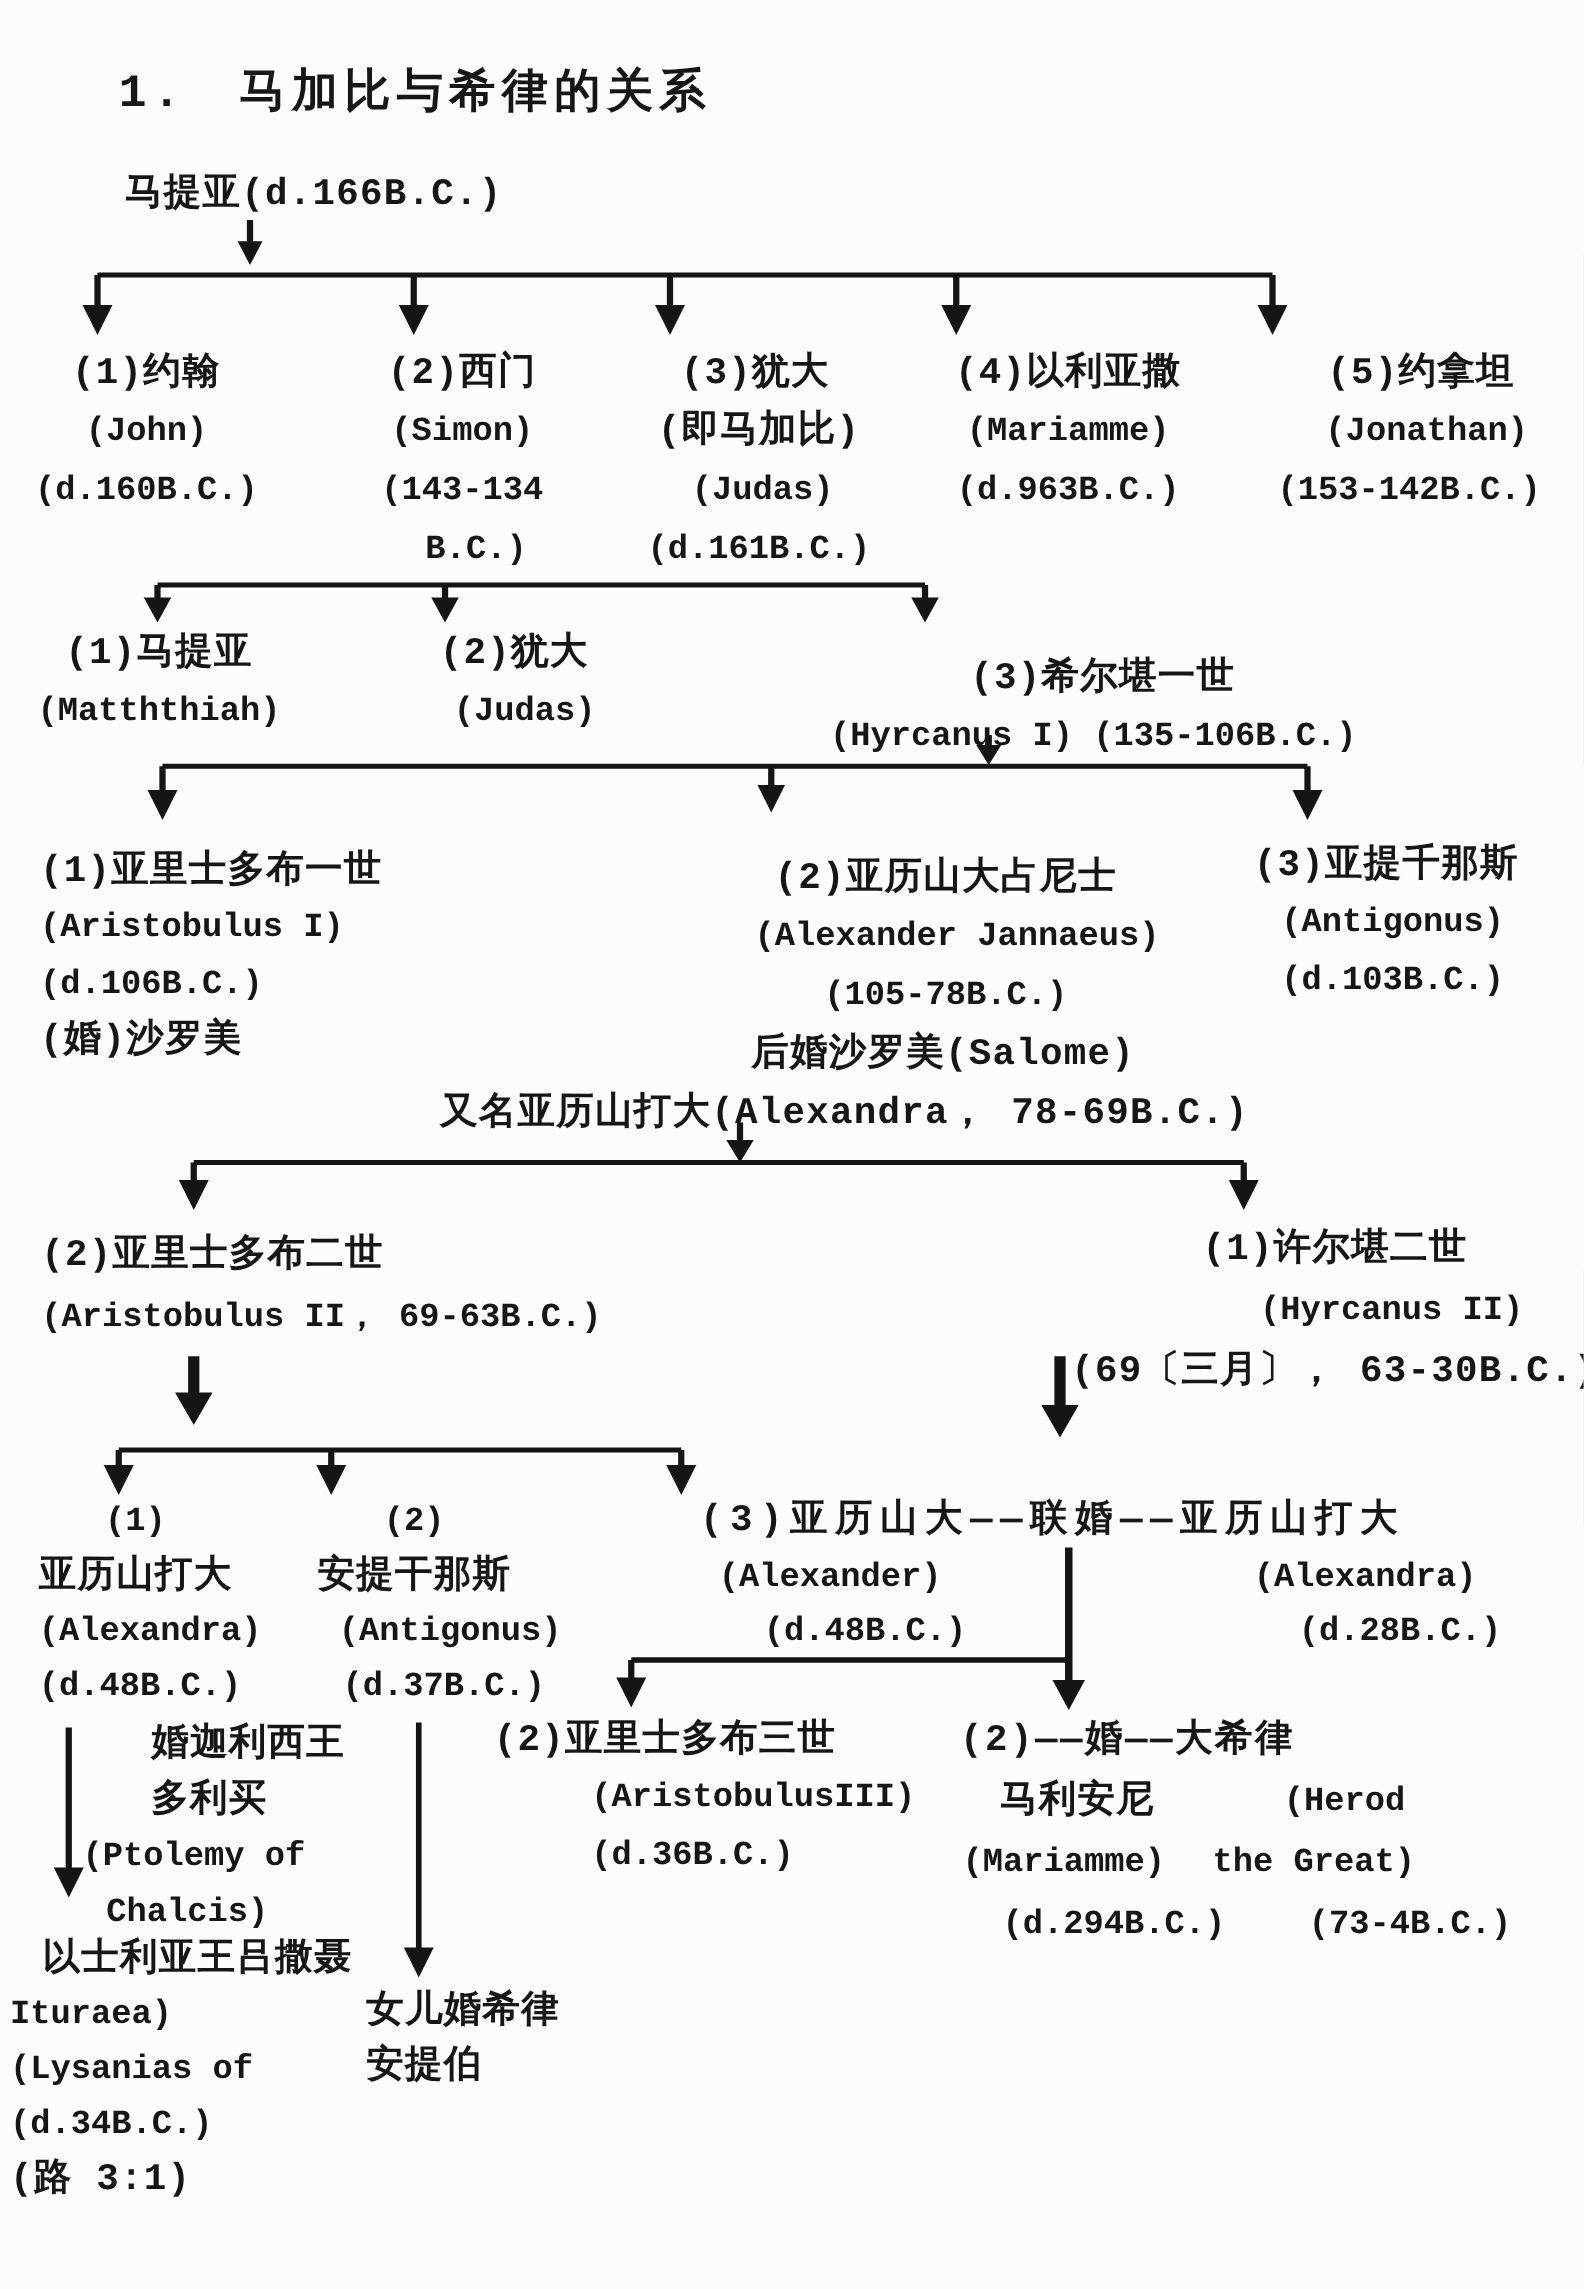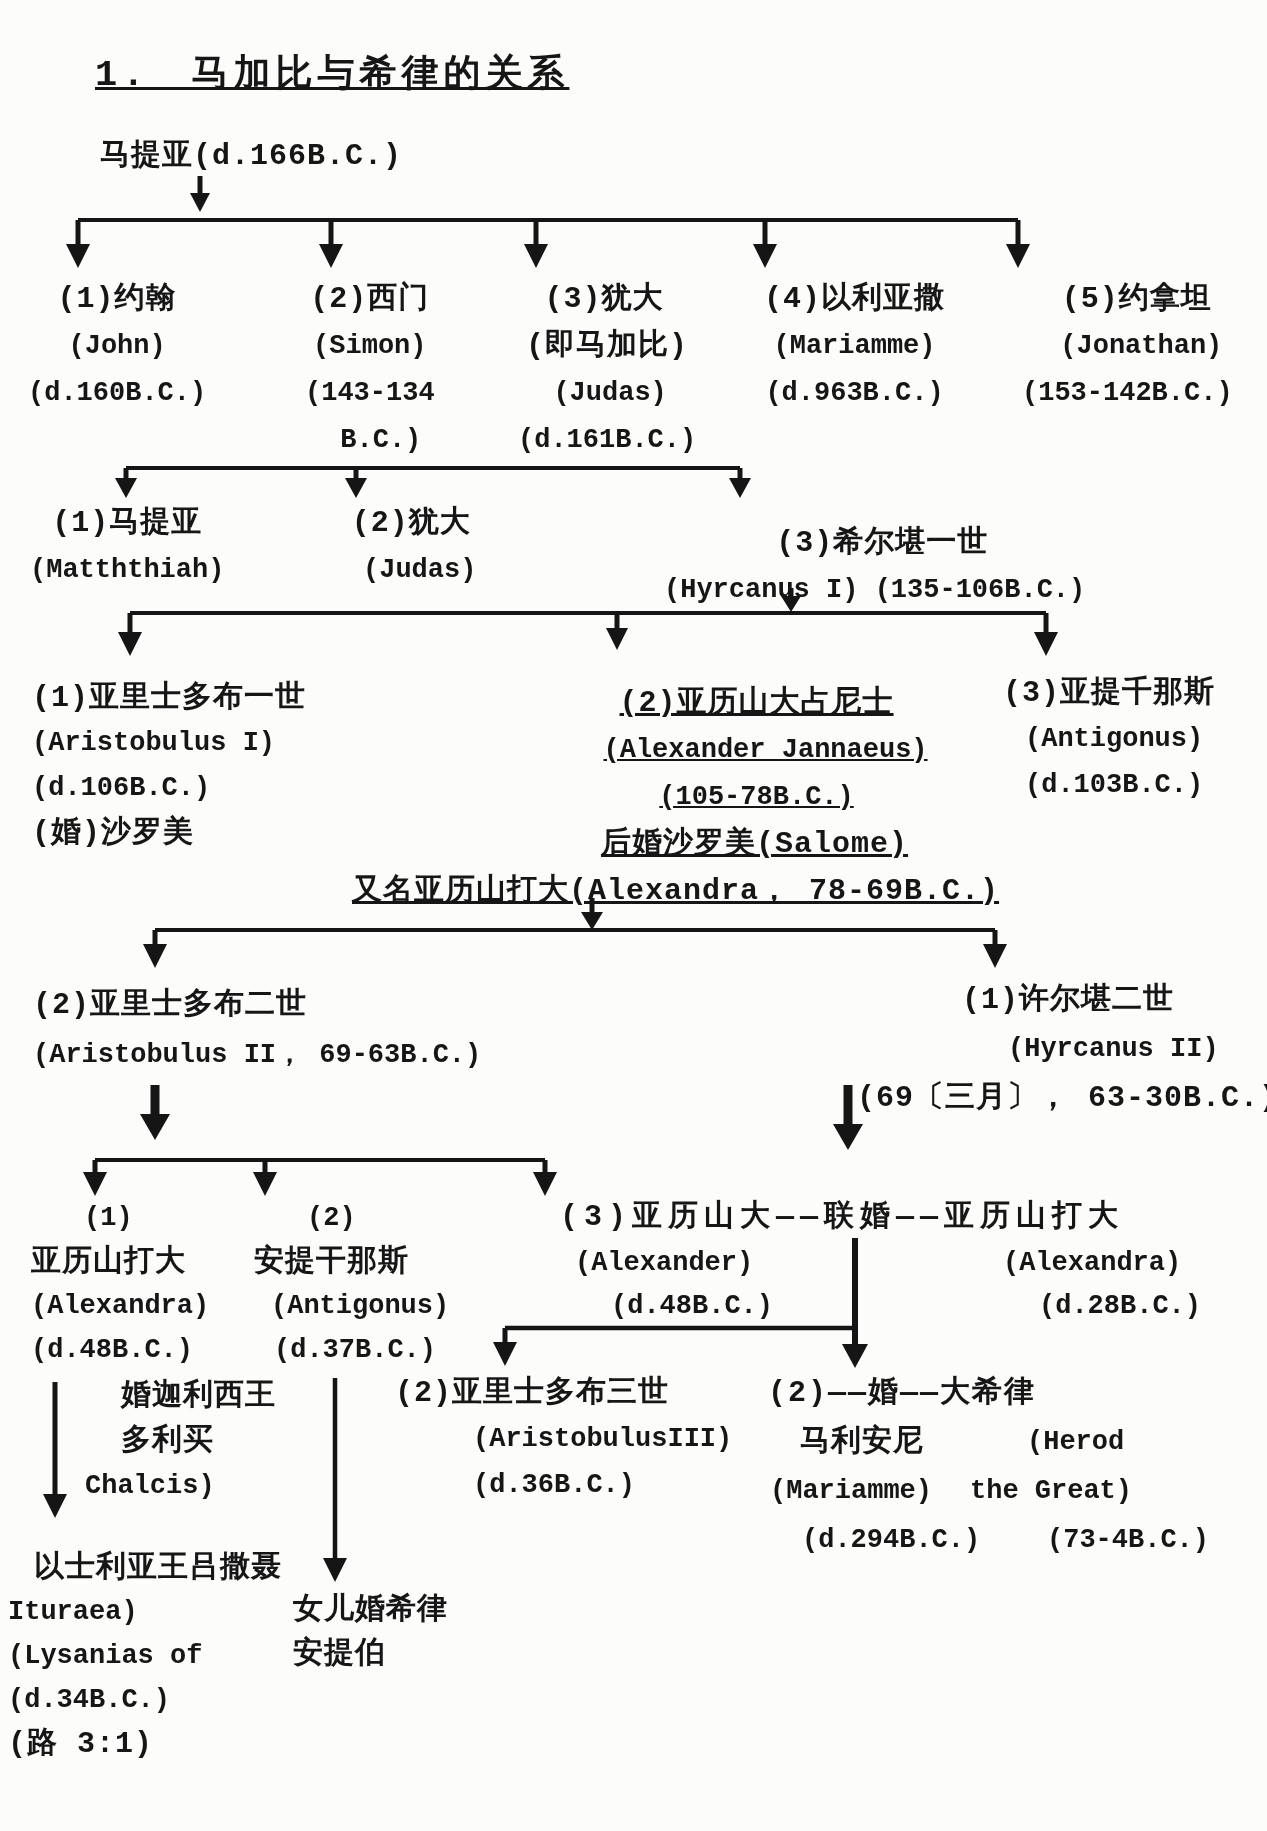--- a/index.html
+++ b/index.html
@@ -125,21 +125,21 @@
       <line x1="55" y1="1382" x2="55" y2="1496" stroke-width="5"></line>
       <polygon points="43,1494 67,1494 55,1518"></polygon>
     </g>
 
     <g>
       <line x1="335" y1="1378" x2="335" y2="1560" stroke-width="4.5"></line>
       <polygon points="323,1558 347,1558 335,1582"></polygon>
     </g>
   </svg>
 
-  <div class="title" style="left:95px;top:48px;text-decoration:underline;">1.　马加比与希律的关系</div>
+  <div class="title" style="left:95px;top:48px;">1.　马加比与希律的关系</div>
 
   <div class="node lh47" style="left:100px;top:133px;">
     <span class="ln cjk">马提亚(d.166B.C.)</span>
   </div>
 
   <div class="node lh47" style="left:28px;top:276px;">
     <span class="ln cjk">(1)约翰</span>
     <span class="ln lat">(John)</span>
     <span class="ln lat">(d.160B.C.)</span>
   </div>
@@ -185,21 +185,21 @@
     <span class="ln lat">(Hyrcanus I) (135-106B.C.)</span>
   </div>
 
   <div class="node lh45" style="left:32px;top:676px;">
     <span class="ln cjk">(1)亚里士多布一世</span>
     <span class="ln lat">(Aristobulus I)</span>
     <span class="ln lat">(d.106B.C.)</span>
     <span class="ln cjk">(婚)沙罗美</span>
   </div>
 
-  <div class="node lh47" style="left:352px;top:680px;text-decoration:underline;">
+  <div class="node lh47" style="left:352px;top:680px;">
     <span class="ln cjk" style="margin-left:162px;">(2)亚历山大占尼士</span>
     <span class="ln lat" style="margin-left:180px;">(Alexander Jannaeus)</span>
     <span class="ln lat" style="margin-left:162px;">(105-78B.C.)</span>
     <span class="ln cjk" style="margin-left:158px;">后婚沙罗美(Salome)</span>
     <span class="ln cjk">又名亚历山打大(Alexandra， 78-69B.C.)</span>
   </div>
 
   <div class="node lh46" style="left:1003px;top:670px;">
     <span class="ln cjk">(3)亚提千那斯</span>
     <span class="ln lat" style="margin-left:22px;">(Antigonus)</span>
@@ -241,20 +241,21 @@
   </div>
 
   <div class="node lh43" style="left:1003px;top:1242px;">
     <span class="ln lat">(Alexandra)</span>
     <span class="ln lat" style="margin-left:36px;">(d.28B.C.)</span>
   </div>
 
   <div class="node lh45" style="left:66px;top:1374px;">
     <span class="ln cjk" style="margin-left:55px;">婚迦利西王</span>
     <span class="ln cjk" style="margin-left:55px;">多利买</span>
+    <span class="ln lat">(Ptolemy of</span>
     <span class="ln lat" style="margin-left:19px;">Chalcis)</span>
   </div>
 
   <div class="node lh46" style="left:395px;top:1370px;">
     <span class="ln cjk">(2)亚里士多布三世</span>
     <span class="ln lat" style="margin-left:78px;">(AristobulusIII)</span>
     <span class="ln lat" style="margin-left:78px;">(d.36B.C.)</span>
   </div>
 
   <div class="node lh47" style="left:768px;top:1370px;">

